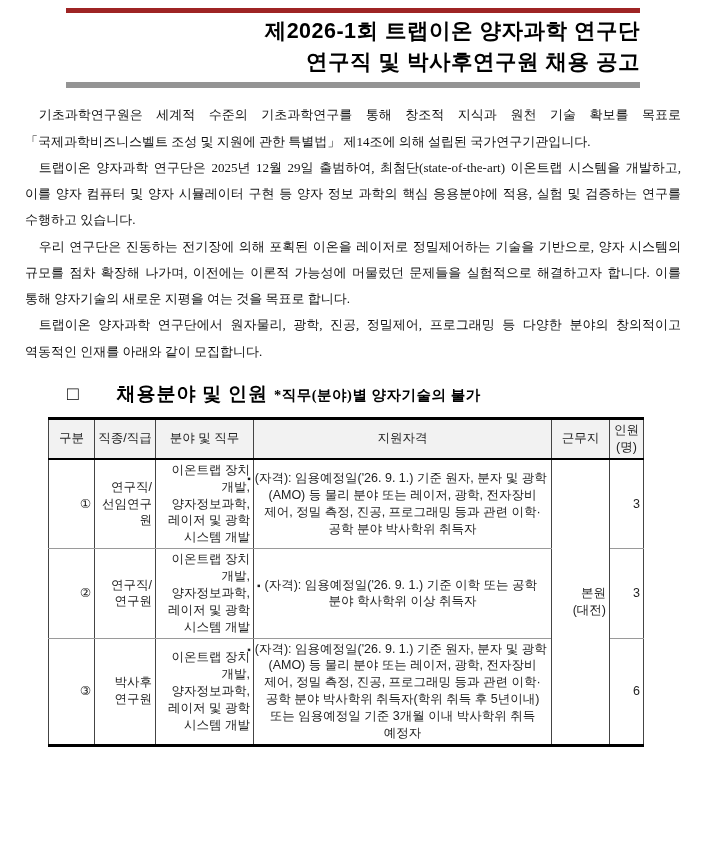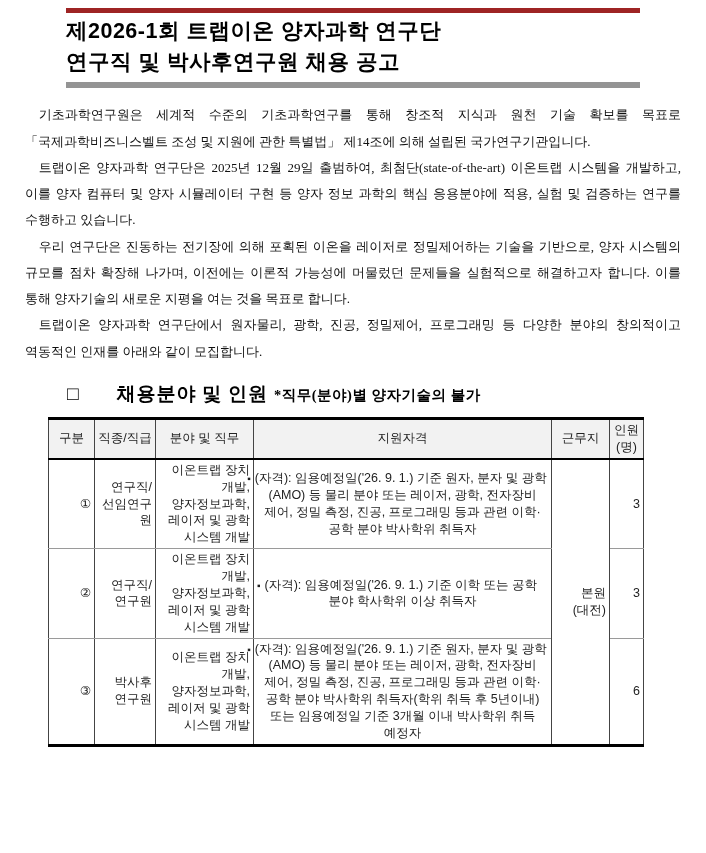--- a/index.html
+++ b/index.html
@@ -16,21 +16,21 @@
     position: relative;
   }
   .page {
     padding: 8px 25px 0 25px;
     box-sizing: border-box;
   }
 
   
   .title-block {
     margin: 0 41px;
-    text-align: left;
+    text-align: right;
   }
   .bar-red {
     height: 5px;
     background: var(--accent-red, #9E2424);
   }
   .bar-gray {
     height: 6px;
     background: var(--divider-gray, #949494);
   }
   .doc-title {

